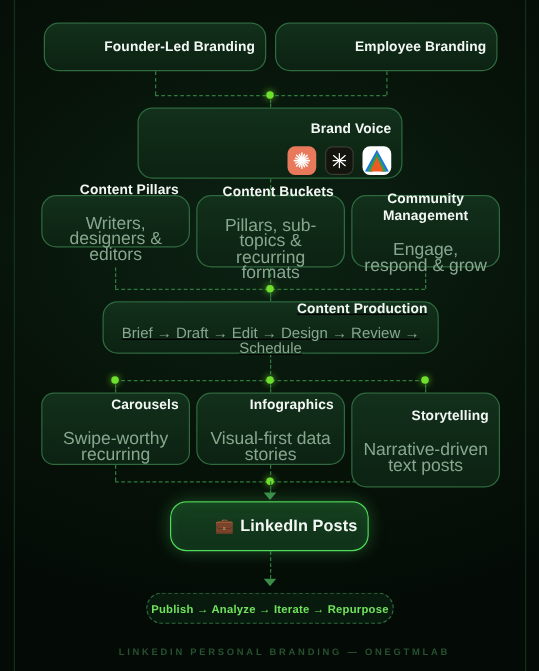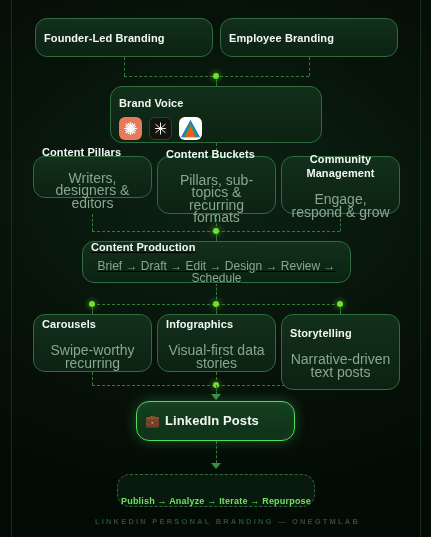--- a/index.html
+++ b/index.html
@@ -34,21 +34,21 @@
 
   
   .node {
     position: absolute;
     border: 1px solid #2f6b3f;
     border-radius: 12px;
     background: linear-gradient(180deg, #11design 0%, #0d2413 100%);
     background: linear-gradient(180deg, #12301b 0%, #0c2212 100%);
     display: flex;
     flex-direction: column;
-    align-items: flex-start;
+    align-items: flex-end;
     justify-content: center;
     text-align: center;
     padding: 4px 8px;
   }
   .node .title {
     color: #f2f7f3;
     font-size: 11px;
     font-weight: bold;
     line-height: 14px;
     letter-spacing: .1px;
@@ -90,43 +90,43 @@
   
   #n-pillars   { left: 33px;  top: 156px; width: 119px; height: 42px; }
   #n-buckets   { left: 157px; top: 156px; width: 119px; height: 58px; }
   #n-community { left: 281px; top: 156px; width: 119px; height: 58px; }
 
   
   #n-production { left: 82px; top: 241px; width: 269px; height: 42px; text-decoration: underline; }
   #n-production .sub { font-size: 12px; margin-top: 6px; }
 
   
-  #n-carousels    { left: 33px;  top: 314px; width: 119px; height: 58px; }
+  #n-carousels    { left: 33px;  top: 314px; width: 119px; height: 58px; border-radius: 10px; }
   #n-infographics { left: 157px; top: 314px; width: 119px; height: 58px; }
   #n-storytelling { left: 281px; top: 314px; width: 119px; height: 76px; }
 
   
   #n-linkedin {
     left: 136px; top: 401px; width: 159px; height: 40px;
     border: 1px solid #4fdc5a;
     background: linear-gradient(180deg, #15401f 0%, #0f3018 100%);
     box-shadow: 0 0 14px rgba(90, 220, 105, .30), inset 0 0 10px rgba(90,220,105,.07);
     border-radius: 13px;
   }
   #n-linkedin .title { font-size: 13px; display: flex; align-items: center; gap: 5px; }
   .emoji { font-size: 12px; line-height: 1; }
 
   
   #n-loop {
     position: absolute;
-    left: 117px; top: 474px; width: 198px; height: 33px;
+    left: 117px; top: 474px; width: 198px; height: 25px;
     border: 1px dashed #2f6b3f;
     border-radius: 13px;
     background: rgba(13, 40, 20, .55);
-    display: flex; align-items: flex-end; justify-content: center;
+    display: flex; align-items: center; justify-content: center;
   }
   #n-loop .looptext {
     color: #6fe35c;
     font-size: 9px;
     font-weight: bold;
     letter-spacing: .2px;
   }
 
   
   #footer {

